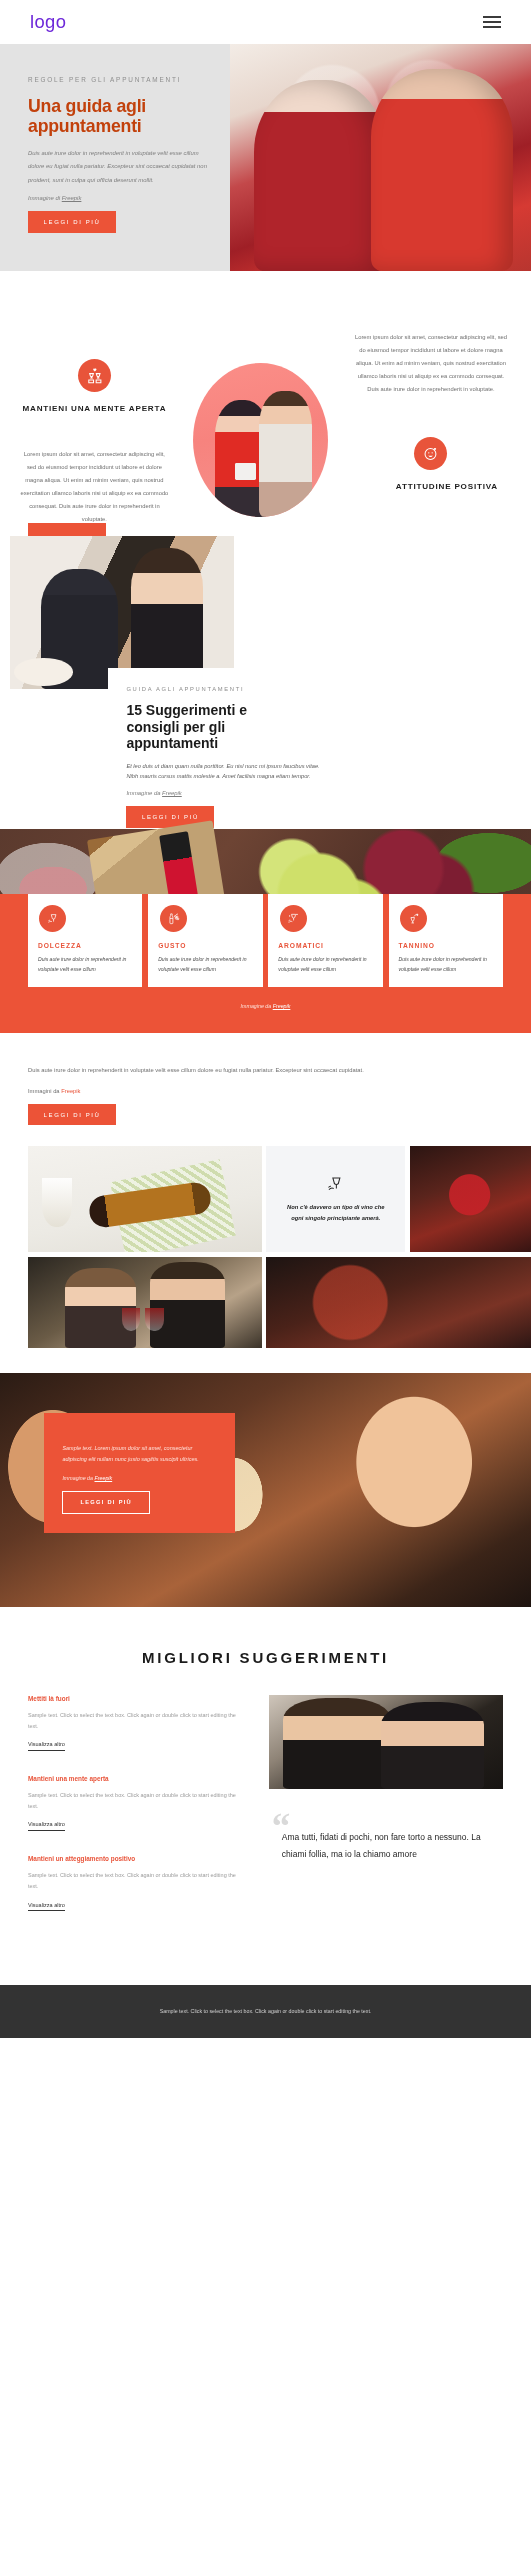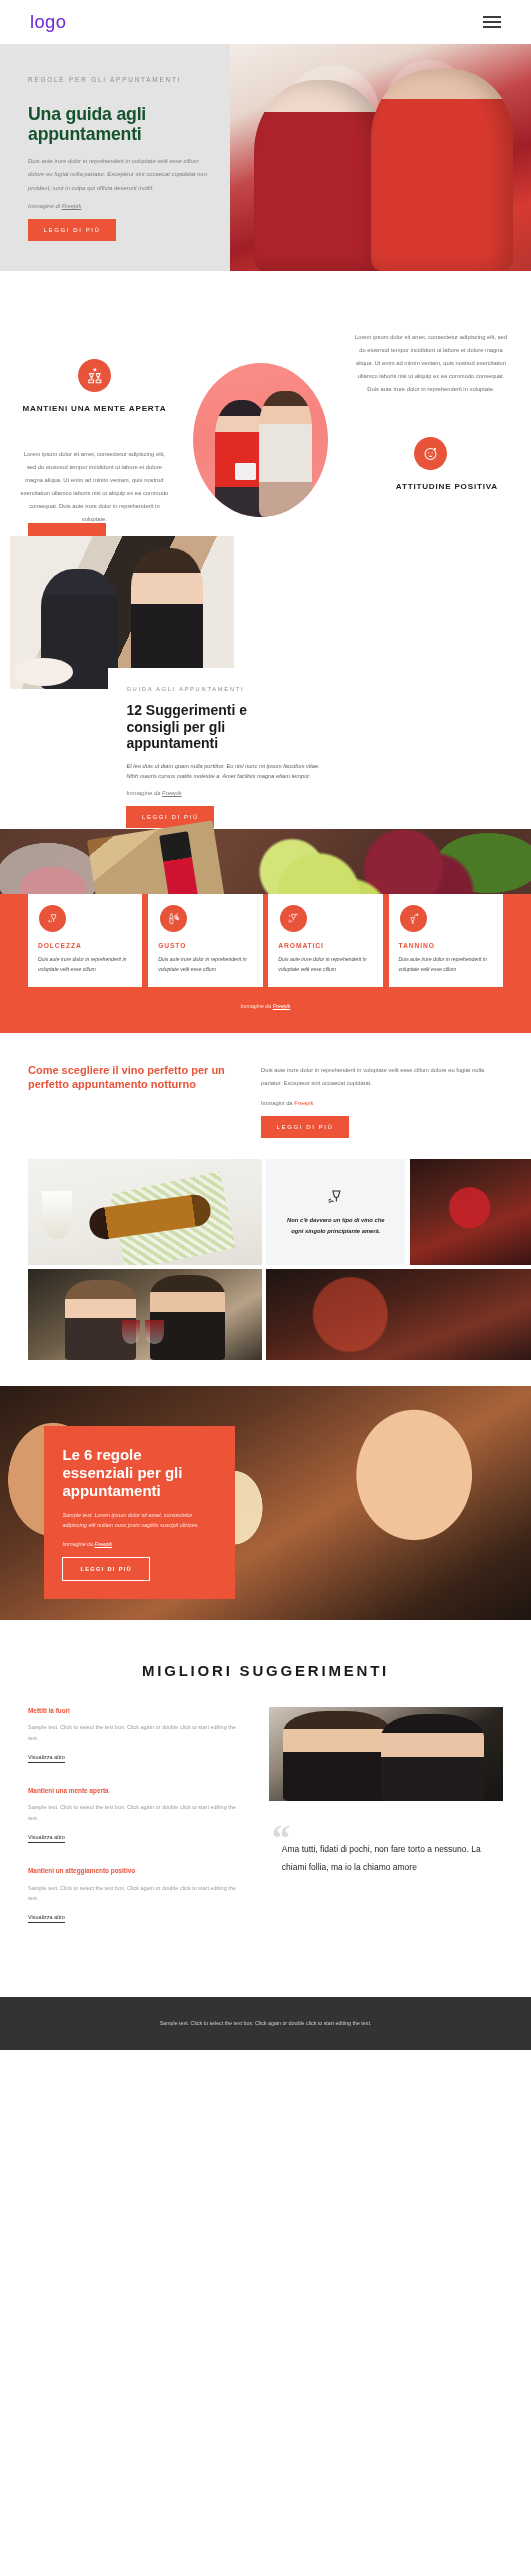--- a/index.html
+++ b/index.html
@@ -42,22 +42,22 @@
     border-radius:44% 44% 8% 8%/34% 34% 6% 6%;
     background:linear-gradient(180deg,#e8c3ab 0 15%, #d8392f 15% 100%);
     box-shadow:inset -10px 0 21px rgba(0,0,0,.2);
   }
   .hero-inner{ position:relative; z-index:3; padding:31px 0 0 28px; width:255px; }
   .eyebrow{
     font-size:6.4px; letter-spacing:1.8px; color:#8d8d8d; text-transform:uppercase;
     line-height:1.7; font-weight:400;
   }
   h1.hero-title{
-    margin-top:18px; font-size:17.7px; line-height:1.16; font-weight:700;
-    color:#14532d; letter-spacing:-0.2px; max-width:163px;
+    margin-top:10px; font-size:17.7px; line-height:1.16; font-weight:700;
+    color:#c2410c; letter-spacing:-0.2px; max-width:163px;
   }
   .hero-body{
     margin-top:10px; font-size:5.9px; line-height:2.25; color:#7d7d7d;
     font-style:italic; max-width:181px;
   }
   .credit{ margin-top:8.5px; font-size:5.9px; color:#7d7d7d; font-style:italic; }
   .credit a{ color:#7d7d7d; text-decoration:underline; }
   .btn{
     display:inline-block; margin-top:10px; background:#ec5337; color:#fff;
     font-size:6px; letter-spacing:1.6px; padding:7.8px 15.6px; text-transform:uppercase;
@@ -396,21 +396,21 @@
 
   <section class="tips">
     <div class="tips-accent"></div>
     <div class="tips-photo">
       <div class="face-a"></div>
       <div class="face-b"></div>
       <div class="plate"></div>
     </div>
     <div class="tips-card">
       <div class="eyebrow">GUIDA AGLI APPUNTAMENTI</div>
-      <h2 class="tips-title">12 Suggerimenti e consigli per gli appuntamenti</h2>
+      <h2 class="tips-title">15 Suggerimenti e consigli per gli appuntamenti</h2>
       <p class="tips-body">Et leo duis ut diam quam nulla porttitor. Eu nisl nunc mi ipsum faucibus vitae. Nibh mauris cursus mattis molestie a. Amet facilisis magna etiam tempor.</p>
       <p class="credit"><span>Immagine da </span><a href="#">Freepik</a></p>
       <button class="btn">LEGGI DI PIÙ</button>
     </div>
     <div class="tips-spacer"></div>
   </section>
 
   <section class="wine">
     <div class="wine-photo">
       <div class="crate"></div>
@@ -476,23 +476,20 @@
           <div class="card-title">TANNINO</div>
           <p class="card-body">Duis aute irure dolor in reprehenderit in voluptate velit esse cillum</p>
         </div>
 
       </div>
       <p class="wine-credit"><span>Immagine da </span><a href="#">Freepik</a></p>
     </div>
   </section>
 
   <section class="choose">
-    <div class="choose-left">
-      <h2 class="choose-title">Come scegliere il vino perfetto per un perfetto appuntamento notturno</h2>
-    </div>
     <div class="choose-right">
       <p class="choose-body">Duis aute irure dolor in reprehenderit in voluptate velit esse cillum dolore eu fugiat nulla pariatur. Excepteur sint occaecat cupidatat.</p>
       <p class="choose-credit"><span>Immagini da </span><a href="#">Freepik</a></p>
       <button class="btn">LEGGI DI PIÙ</button>
     </div>
   </section>
 
   <section class="grid">
     <div class="grid-col">
       <div class="g-wine-bottle">
@@ -520,21 +517,20 @@
         </div>
         <div class="g-dark"></div>
       </div>
       <div class="g-dark2"></div>
     </div>
   </section>
 
   <section class="rules">
     <div class="rules-photo"></div>
     <div class="rules-box">
-      <h2 class="rules-title">Le 6 regole essenziali per gli appuntamenti</h2>
       <p class="rules-body">Sample text. Lorem ipsum dolor sit amet, consectetur adipiscing elit nullam nunc justo sagittis suscipit ultrices.</p>
       <p class="rules-credit"><span>Immagine da </span><a href="#">Freepik</a></p>
       <button class="btn-outline">LEGGI DI PIÙ</button>
     </div>
   </section>
 
   <section class="best">
     <h2 class="best-title">MIGLIORI SUGGERIMENTI</h2>
     <div class="best-row">
       <div class="best-left">

